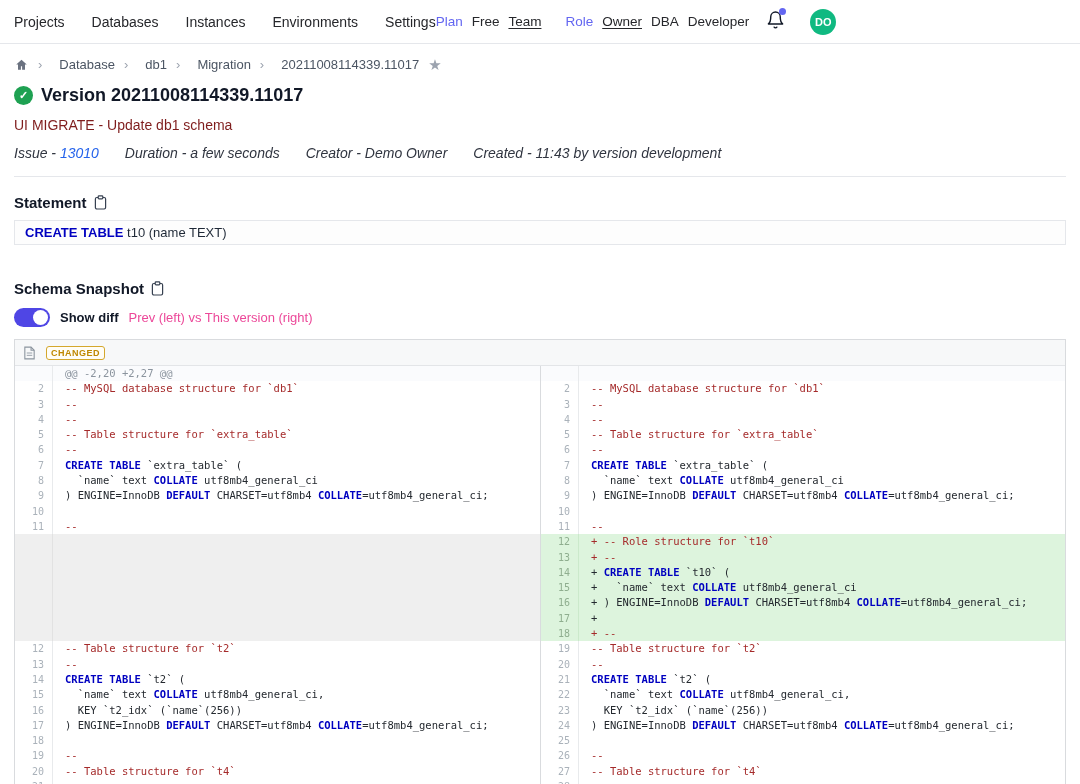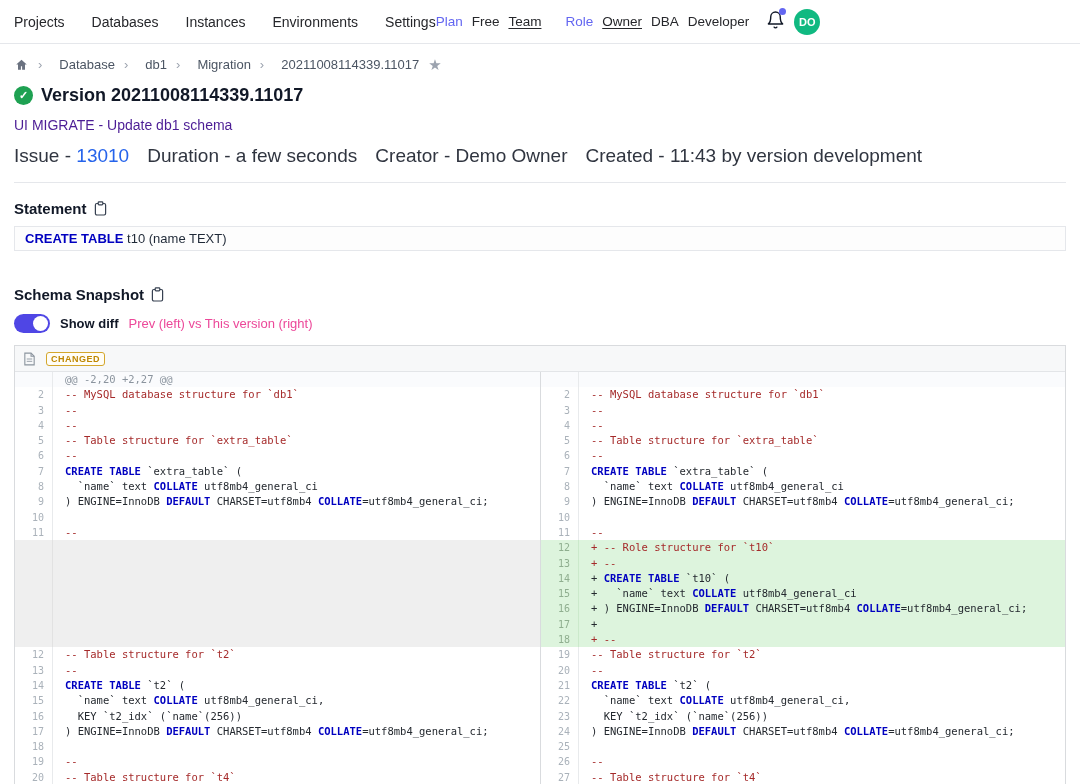--- a/index.html
+++ b/index.html
@@ -14,37 +14,37 @@
   .nav-right { display:flex; align-items:center; gap:9px; font-size:13.5px; }
   .switch-label { color:#6366f1; }
   .switch-opt { color:#26272b; cursor:pointer; }
   .switch-opt.current { text-decoration:underline; text-underline-offset:2px; }
   .grp-gap { width:6px; }
   .bell-wrap { position:relative; margin-left:8px; cursor:pointer; }
   .bell-dot { position:absolute; top:-2px; right:-1px; width:7px; height:7px;
     border-radius:50%; background:#6366f1; }
   .avatar { width:26px; height:26px; border-radius:50%; background:#10b981;
     color:#fff; font-size:11px; font-weight:700; display:flex; align-items:center;
-    justify-content:center; margin-left:0; cursor:pointer; }
+    justify-content:center; margin-left:16px; cursor:pointer; }
 
   
   .content { padding:0 14px; }
   .breadcrumb { display:flex; align-items:center; gap:9px; margin-top:13px;
     font-size:13px; color:#4b5563; }
   .crumb { cursor:pointer;margin-left:8px; }
   .crumb-sep { color:#9ca3af; font-size:13px; }
   .star { color:#9ca3af; font-size:15px; line-height:1; cursor:pointer; }
   .title-row { display:flex; align-items:center; gap:8px; margin-top:13px; }
   .check-circle { width:19px; height:19px; border-radius:50%; background:#1ea152;
     color:#fff; display:flex; align-items:center; justify-content:center;
     font-size:11px; font-weight:700; }
   .page-title { font-size:18px; font-weight:700; color:#111827; }
-  .subtitle { margin-top:11px; font-size:14px; color:#4c1d95; }
-  .meta-row { margin-top:12px; display:flex; align-items:center; gap:18px;
-    font-size:19px; color:#303540; }
+  .subtitle { margin-top:11px; font-size:14px; color:#7f1d1d; }
+  .meta-row { margin-top:12px; display:flex; align-items:center; gap:26px;
+    font-size:14px; color:#303540;font-style:italic; }
   .meta-link { color:#2563eb; text-decoration:none; cursor:pointer; }
   .divider { border:none; border-top:1px solid #e5e7eb; margin-top:15px; }
 
   
   .section-head { display:flex; align-items:center; gap:7px; margin-top:17px; }
   .section-title { font-size:15px; font-weight:600; color:#111827; }
   .copy-icon { cursor:pointer; display:inline-flex; }
   .stmt-box { margin-top:9px; border:1px solid #e5e7eb; background:#fdfdfd;
     padding:4px 10px; font-size:13px; min-height:23px; }
   .sql-kw { color:#0000c0; font-weight:600; }

